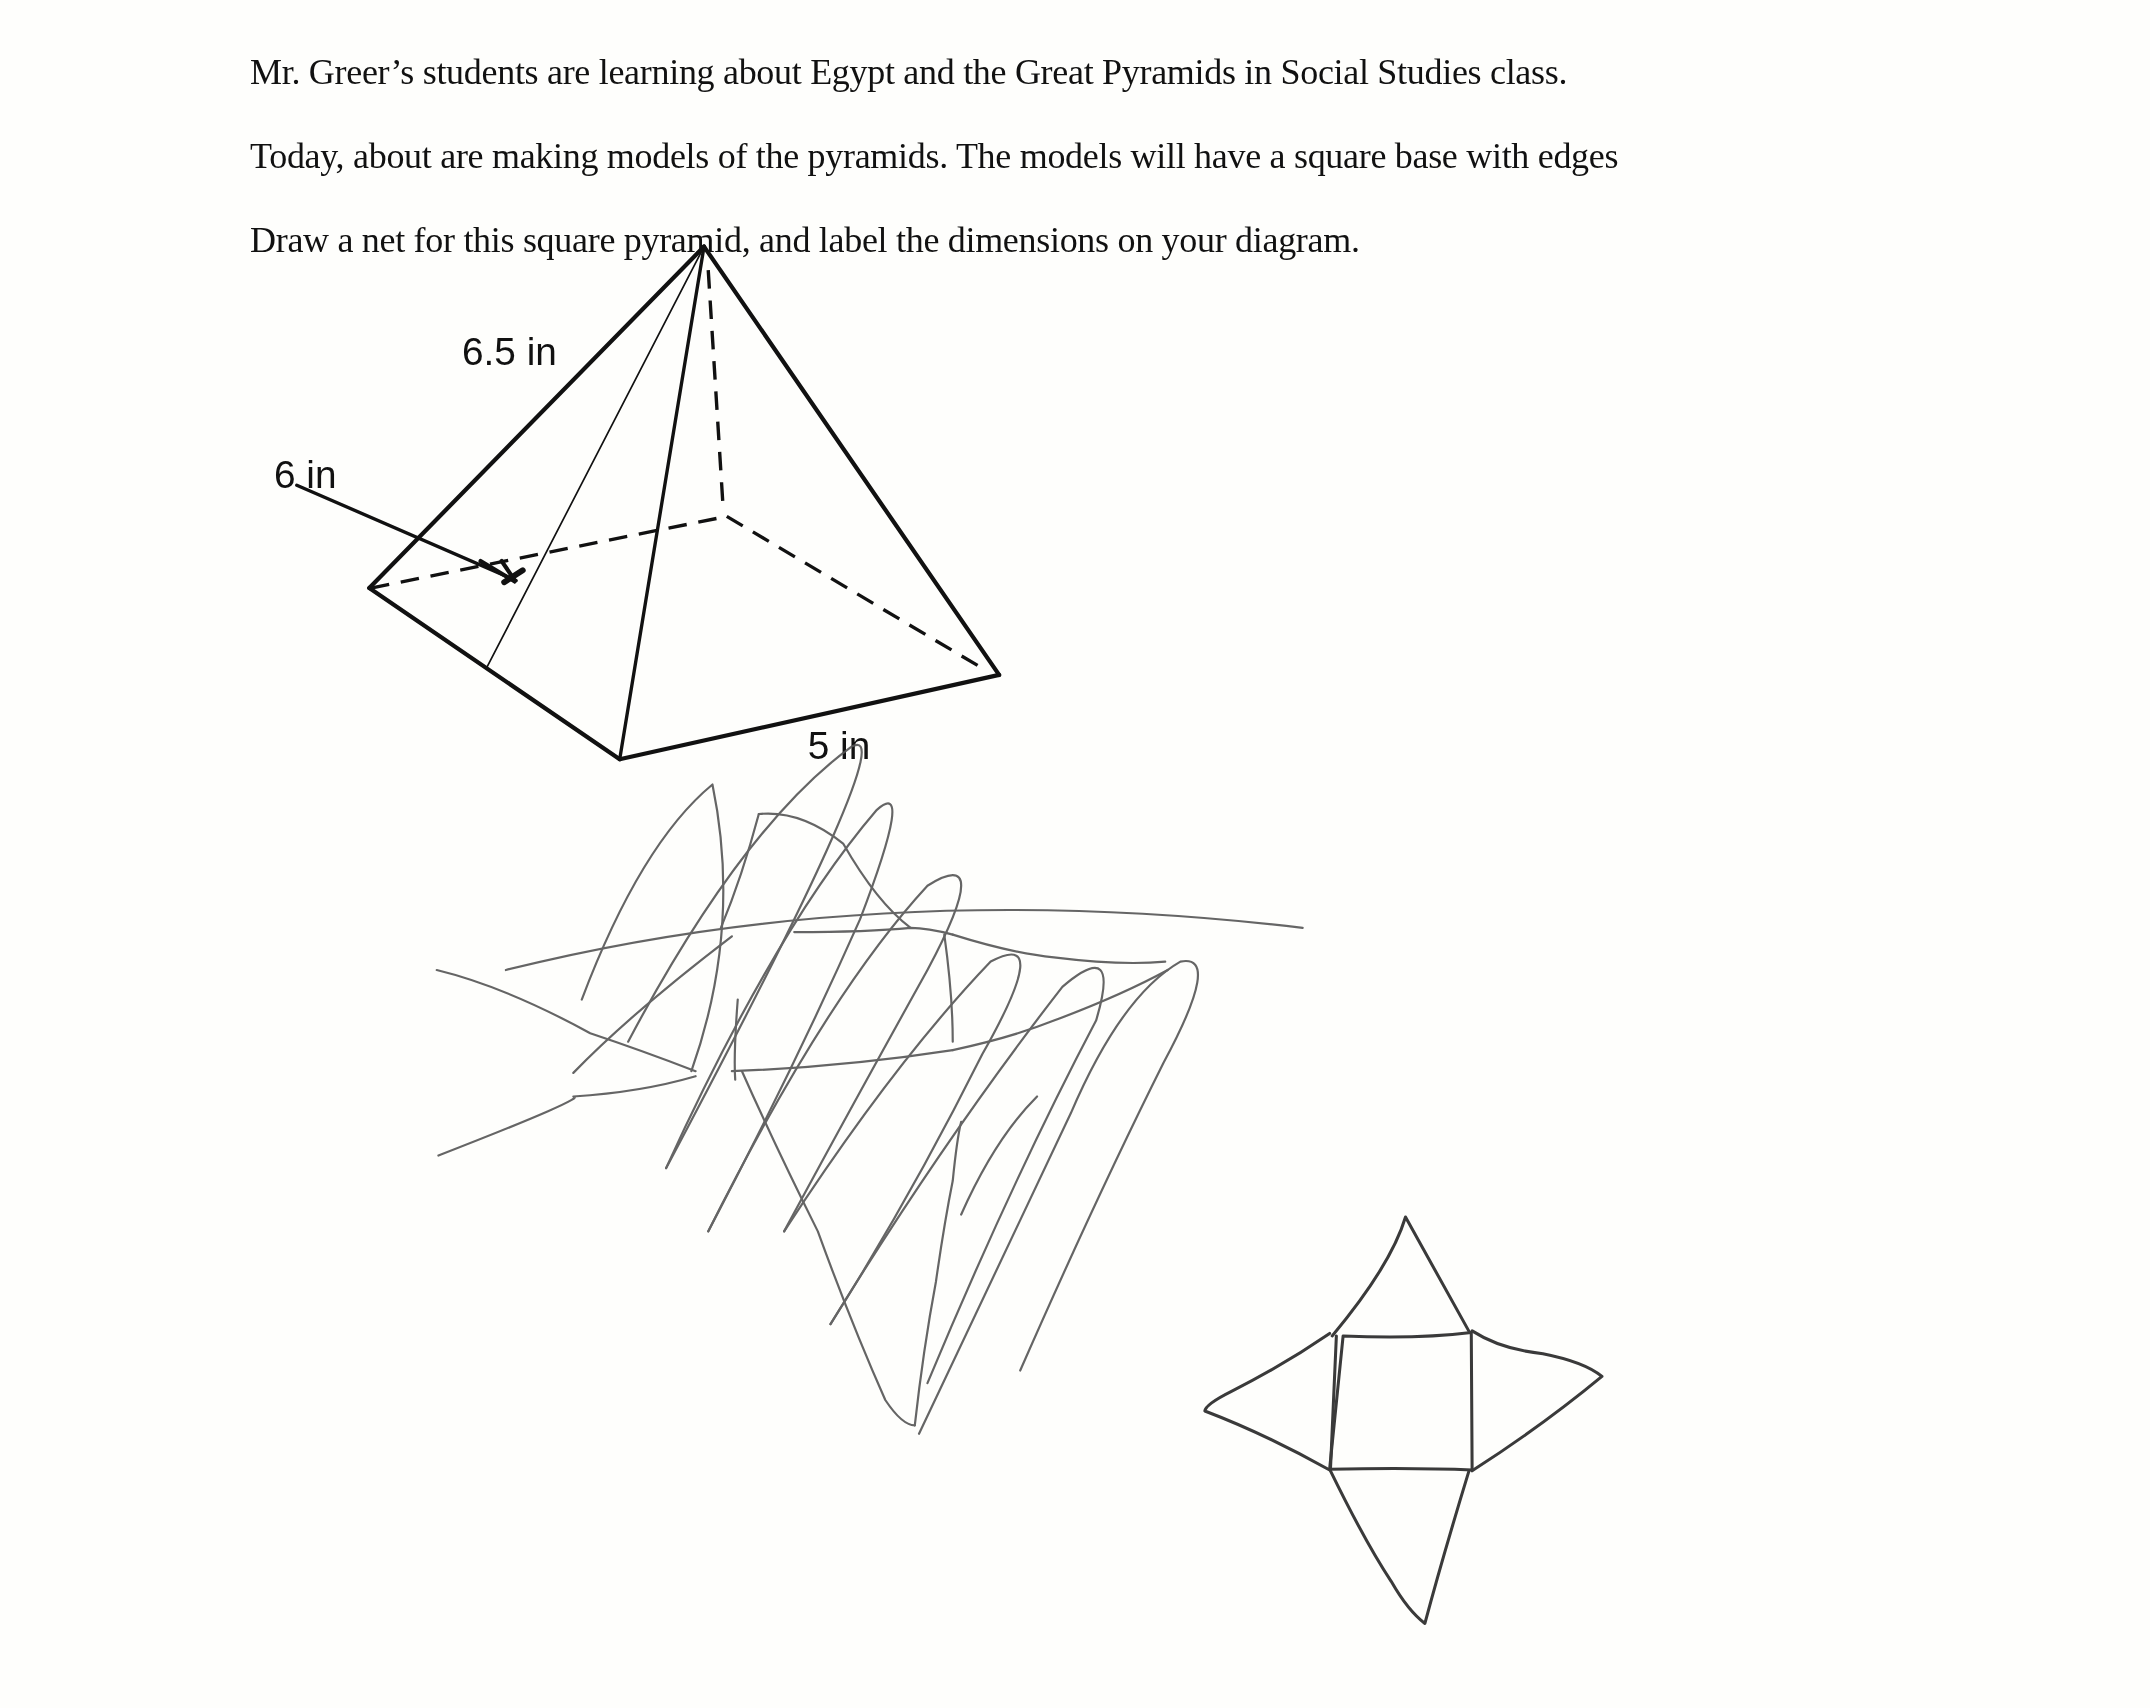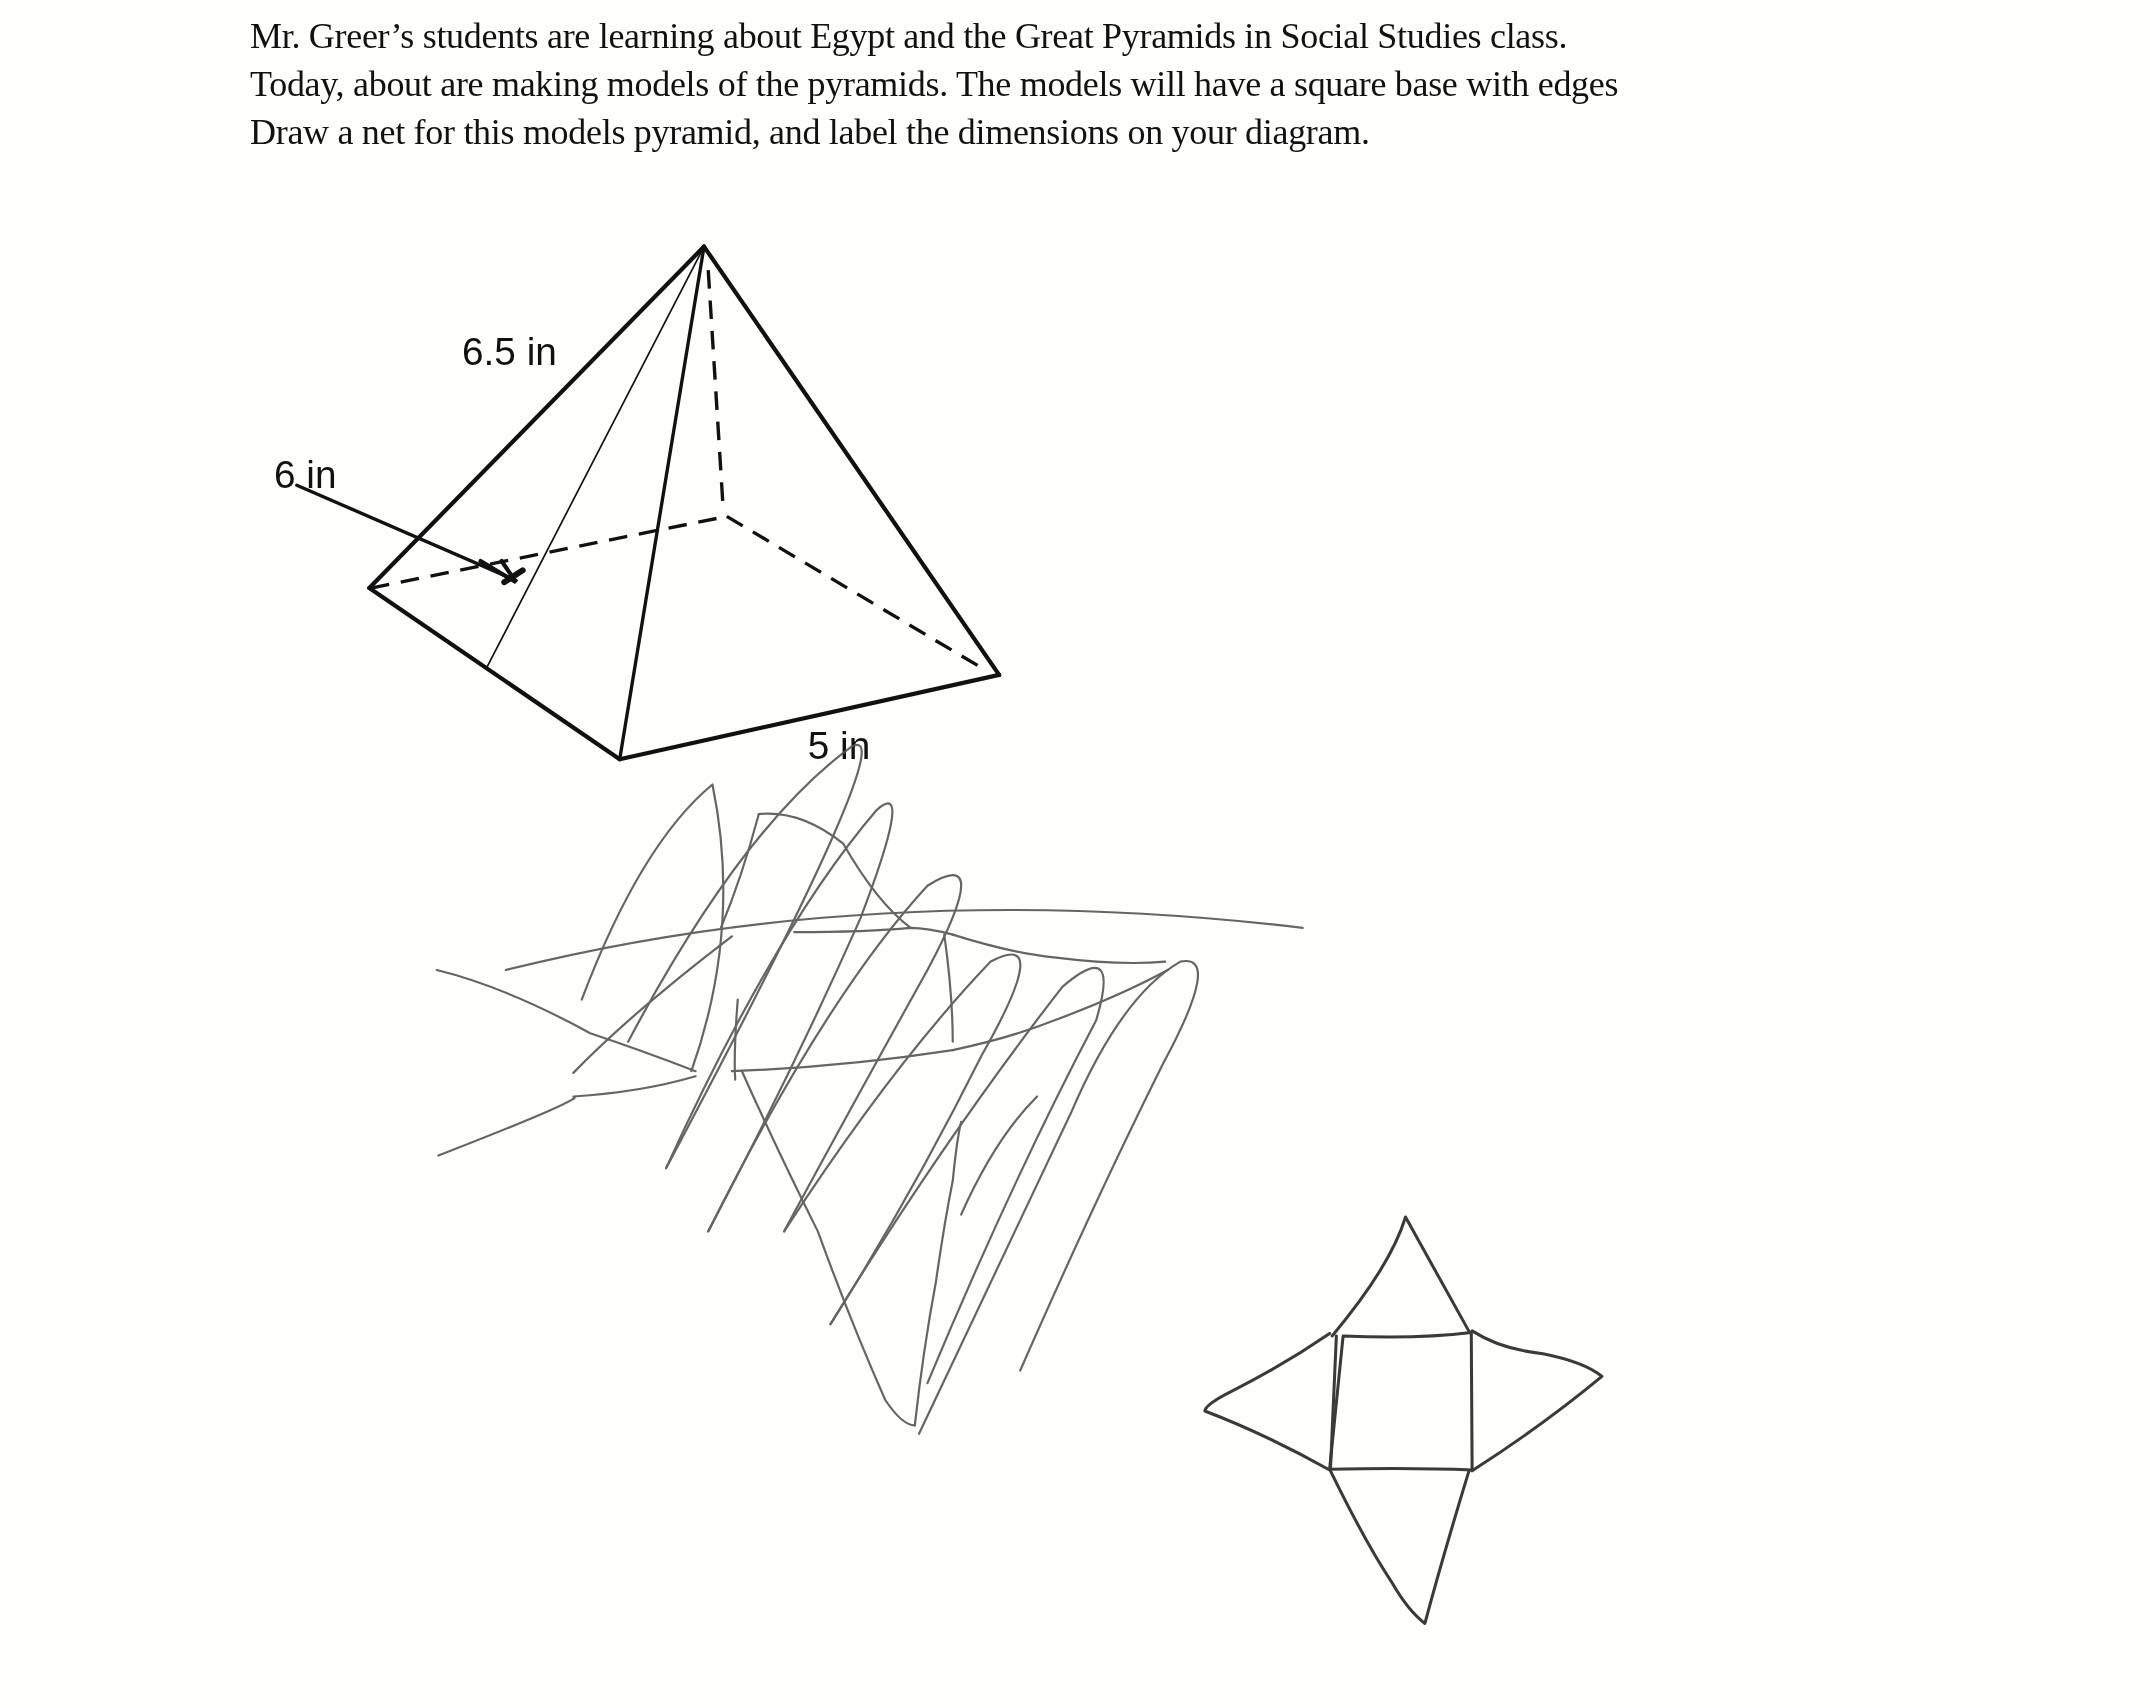--- a/index.html
+++ b/index.html
@@ -21,41 +21,42 @@
       width: 1687px;
       font-family: "Liberation Serif", "DejaVu Serif", serif;
       font-size: 36px;
       line-height: 48px;
       color: #111;
       letter-spacing: -0.3px;
     }
     .prompt .line {
       display: block;
       white-space: nowrap;
+      margin-top: 36px;
     }
     svg.layer {
       position: absolute;
       left: 0;
       top: 0;
       width: 2150px;
       height: 1709px;
     }
     .lbl {
       font-family: "Liberation Sans", "DejaVu Sans", sans-serif;
       font-size: 46px;
       fill: #111;
     }
   </style>
 </head>
 <body>
 
 <div class="prompt">
   <span class="line">Mr. Greer’s students are learning about Egypt and the Great Pyramids in Social Studies class.</span>
   <span class="line">Today, about are making models of the pyramids. The models will have a square base with edges</span>
-  <span class="line">Draw a net for this models pyramid, and label the dimensions on your diagram.</span>
+  <span class="line">Draw a net for this square pyramid, and label the dimensions on your diagram.</span>
 </div>
 
 <svg class="layer" viewBox="0 0 2550 2026">
   <g stroke="#111" fill="none" stroke-linecap="round" stroke-linejoin="round">
 
     <line x1="835" y1="292" x2="438" y2="697" stroke-width="5"></line>
 
     <line x1="835" y1="292" x2="735" y2="900" stroke-width="4"></line>
 
     <line x1="835" y1="292" x2="1185" y2="800" stroke-width="5"></line>

